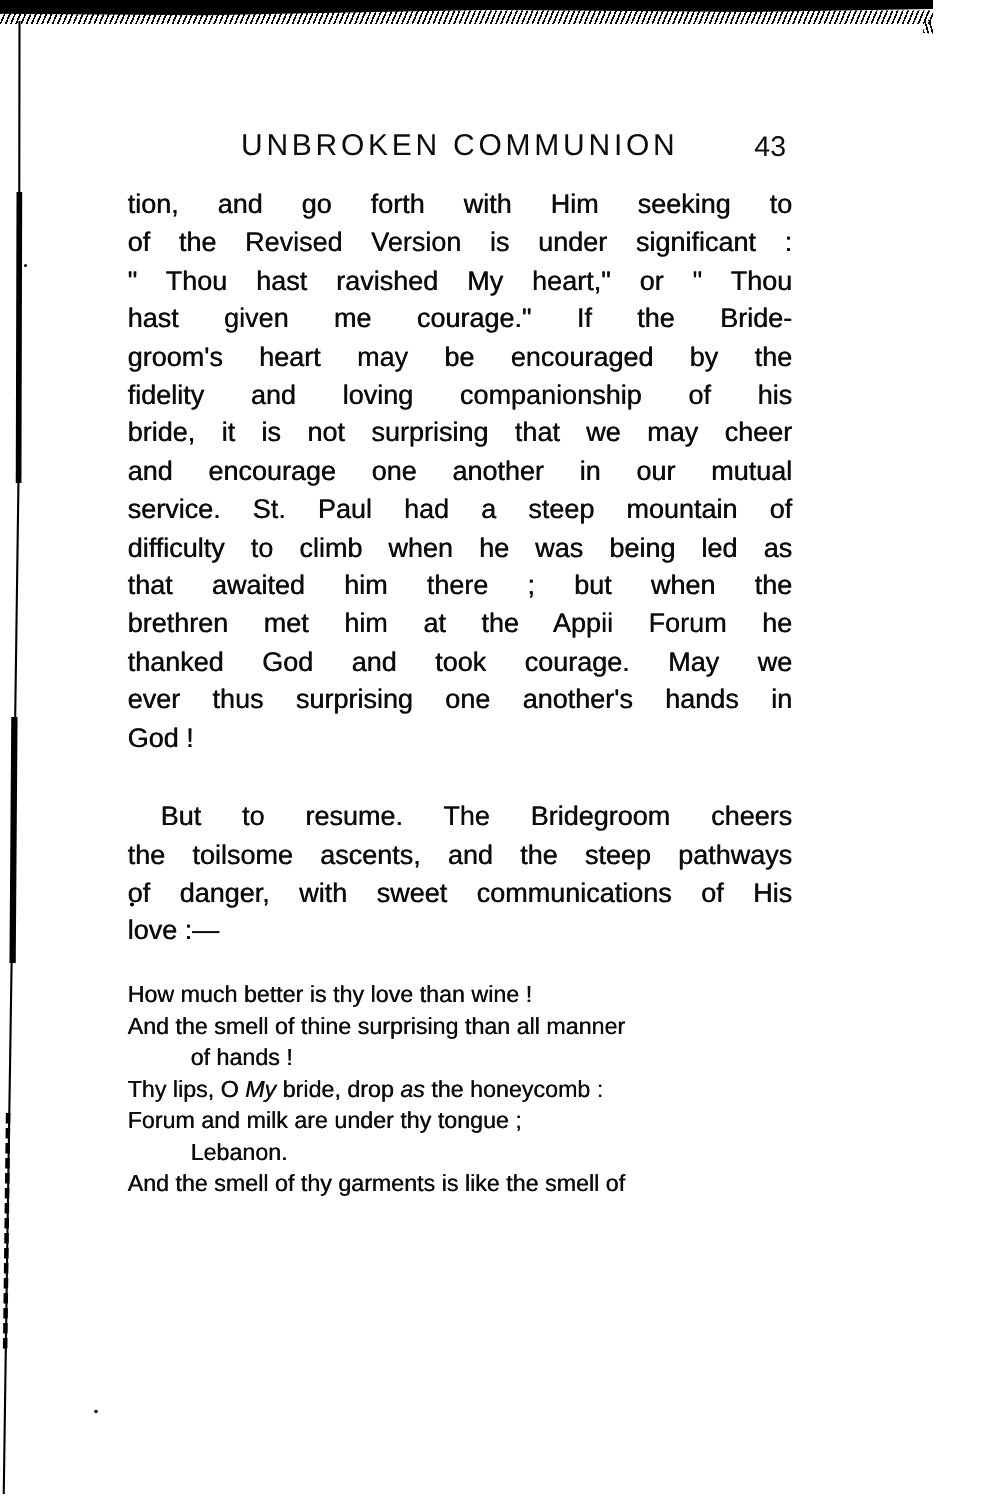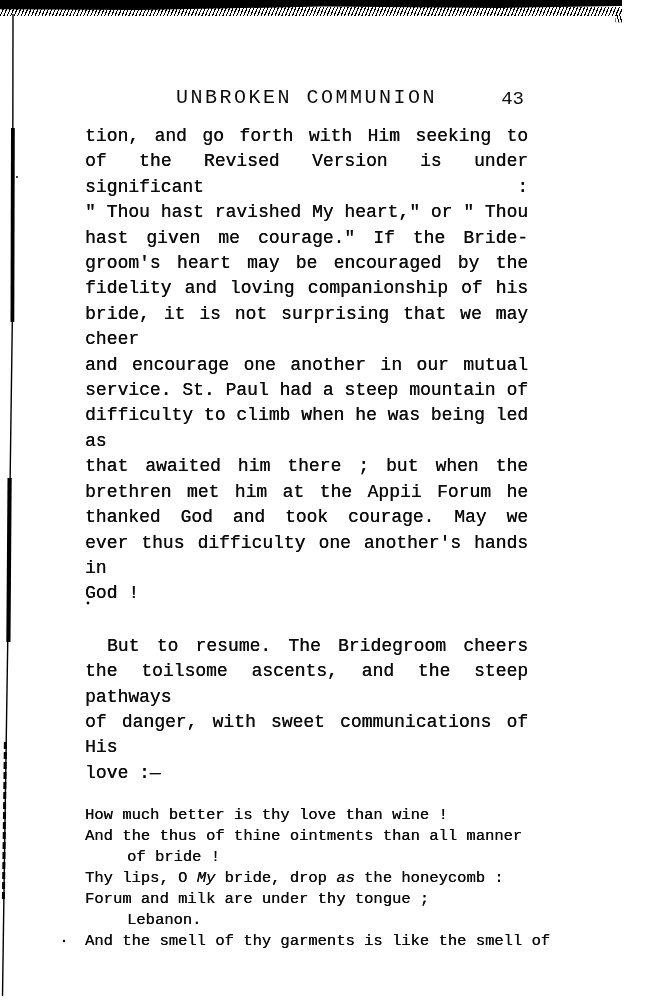--- a/index.html
+++ b/index.html
@@ -1,19 +1,19 @@
 <!DOCTYPE html>
 <html><head>
 <meta charset="utf-8">
 <style>
   html,body { margin:0; padding:0; background:#ffffff; }
   .page {
     position:relative; width:622px; height:1000px;
     background:#ffffff; overflow:hidden;
-    font-family:Liberation Mono, monospace;
+    font-family:Liberation Sans, sans-serif;
     color:#0c0c0c;
   }
   
   .top-bar {
     position:absolute; top:0; left:0; width:658px; height:11px; background:#000;
     clip-path: polygon(0 0, 100% 0, 100% 50%, 76% 72%, 49% 60%, 21% 92%, 0 84%);
   }
   .top-hatch {
     position:absolute; top:7px; left:0; width:658px; height:9px;
     background: repeating-linear-gradient(113deg, #000 0px, #000 1.1px, rgba(0,0,0,0) 1.1px, rgba(0,0,0,0) 3.2px);
@@ -89,32 +89,32 @@
         <div class="line just">hast given me courage."  If the Bride-</div>
         <div class="line just">groom's heart may be encouraged by the</div>
         <div class="line just">fidelity and loving companionship of his</div>
         <div class="line just">bride, it is not surprising that we may cheer</div>
         <div class="line just">and encourage one another in our mutual</div>
         <div class="line just">service.  St. Paul had a steep mountain of</div>
         <div class="line just">difficulty to climb when he was being led as</div>
         <div class="line just">that awaited him there ; but when the</div>
         <div class="line just">brethren met him at the Appii Forum he</div>
         <div class="line just">thanked God and took courage.  May we</div>
-        <div class="line just">ever thus difficulty one another's hands in</div>
+        <div class="line just">ever thus surprising one another's hands in</div>
         <div class="line">God !</div>
         <div class="line just indent">But to resume.  The Bridegroom cheers</div>
         <div class="line just">the toilsome ascents, and the steep pathways</div>
         <div class="line just">of danger, with sweet communications of His</div>
         <div class="line">love :—</div>
       </div>
 
     <div class="verse">
         <div class="vline"><span>How much better is thy love than wine !</span></div>
-        <div class="vline"><span>And the thus of thine ointments than all manner</span></div>
-        <div class="vline vindent"><span>of bride !</span></div>
+        <div class="vline"><span>And the smell of thine surprising than all manner</span></div>
+        <div class="vline vindent"><span>of hands !</span></div>
         <div class="vline"><span>Thy lips, O </span><i>My</i><span> bride, drop </span><i>as</i><span> the honeycomb :</span></div>
         <div class="vline"><span>Forum and milk are under thy tongue ;</span></div>
         <div class="vline vindent"><span>Lebanon.</span></div>
         <div class="vline"><span>And the smell of thy garments is like the smell of</span></div>
       </div>
 
   </div>
 </div>
 
 </body></html>

